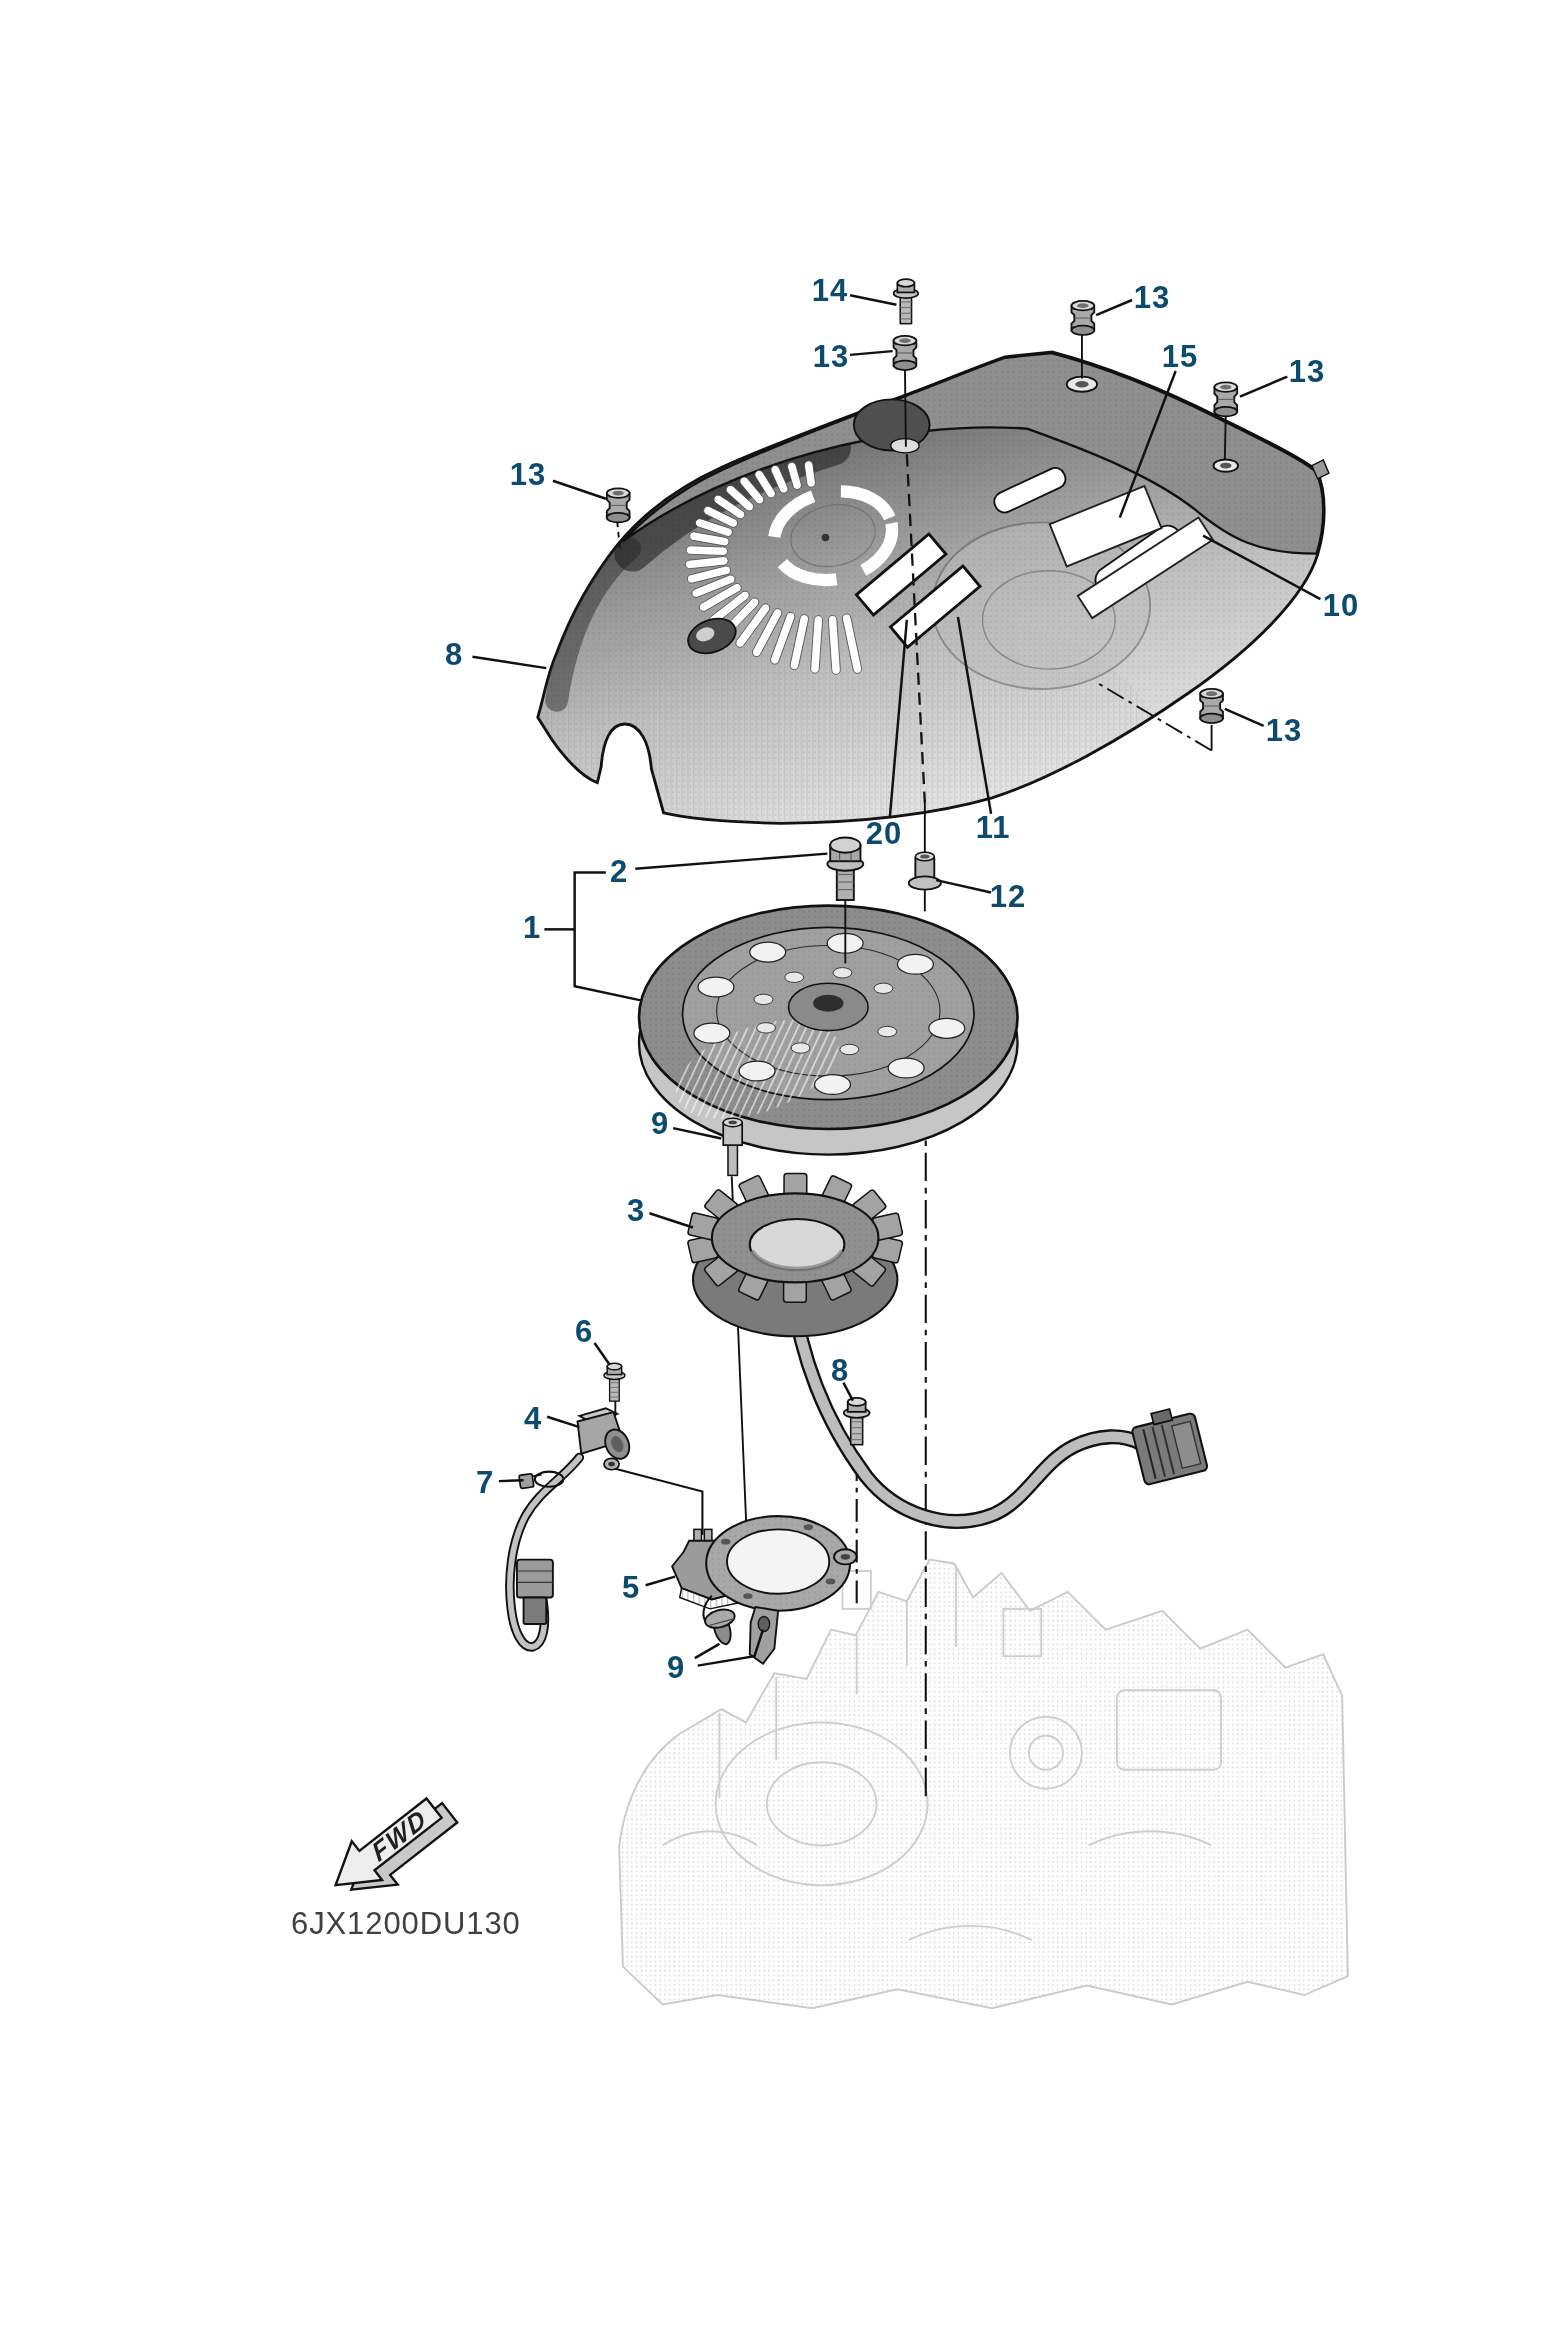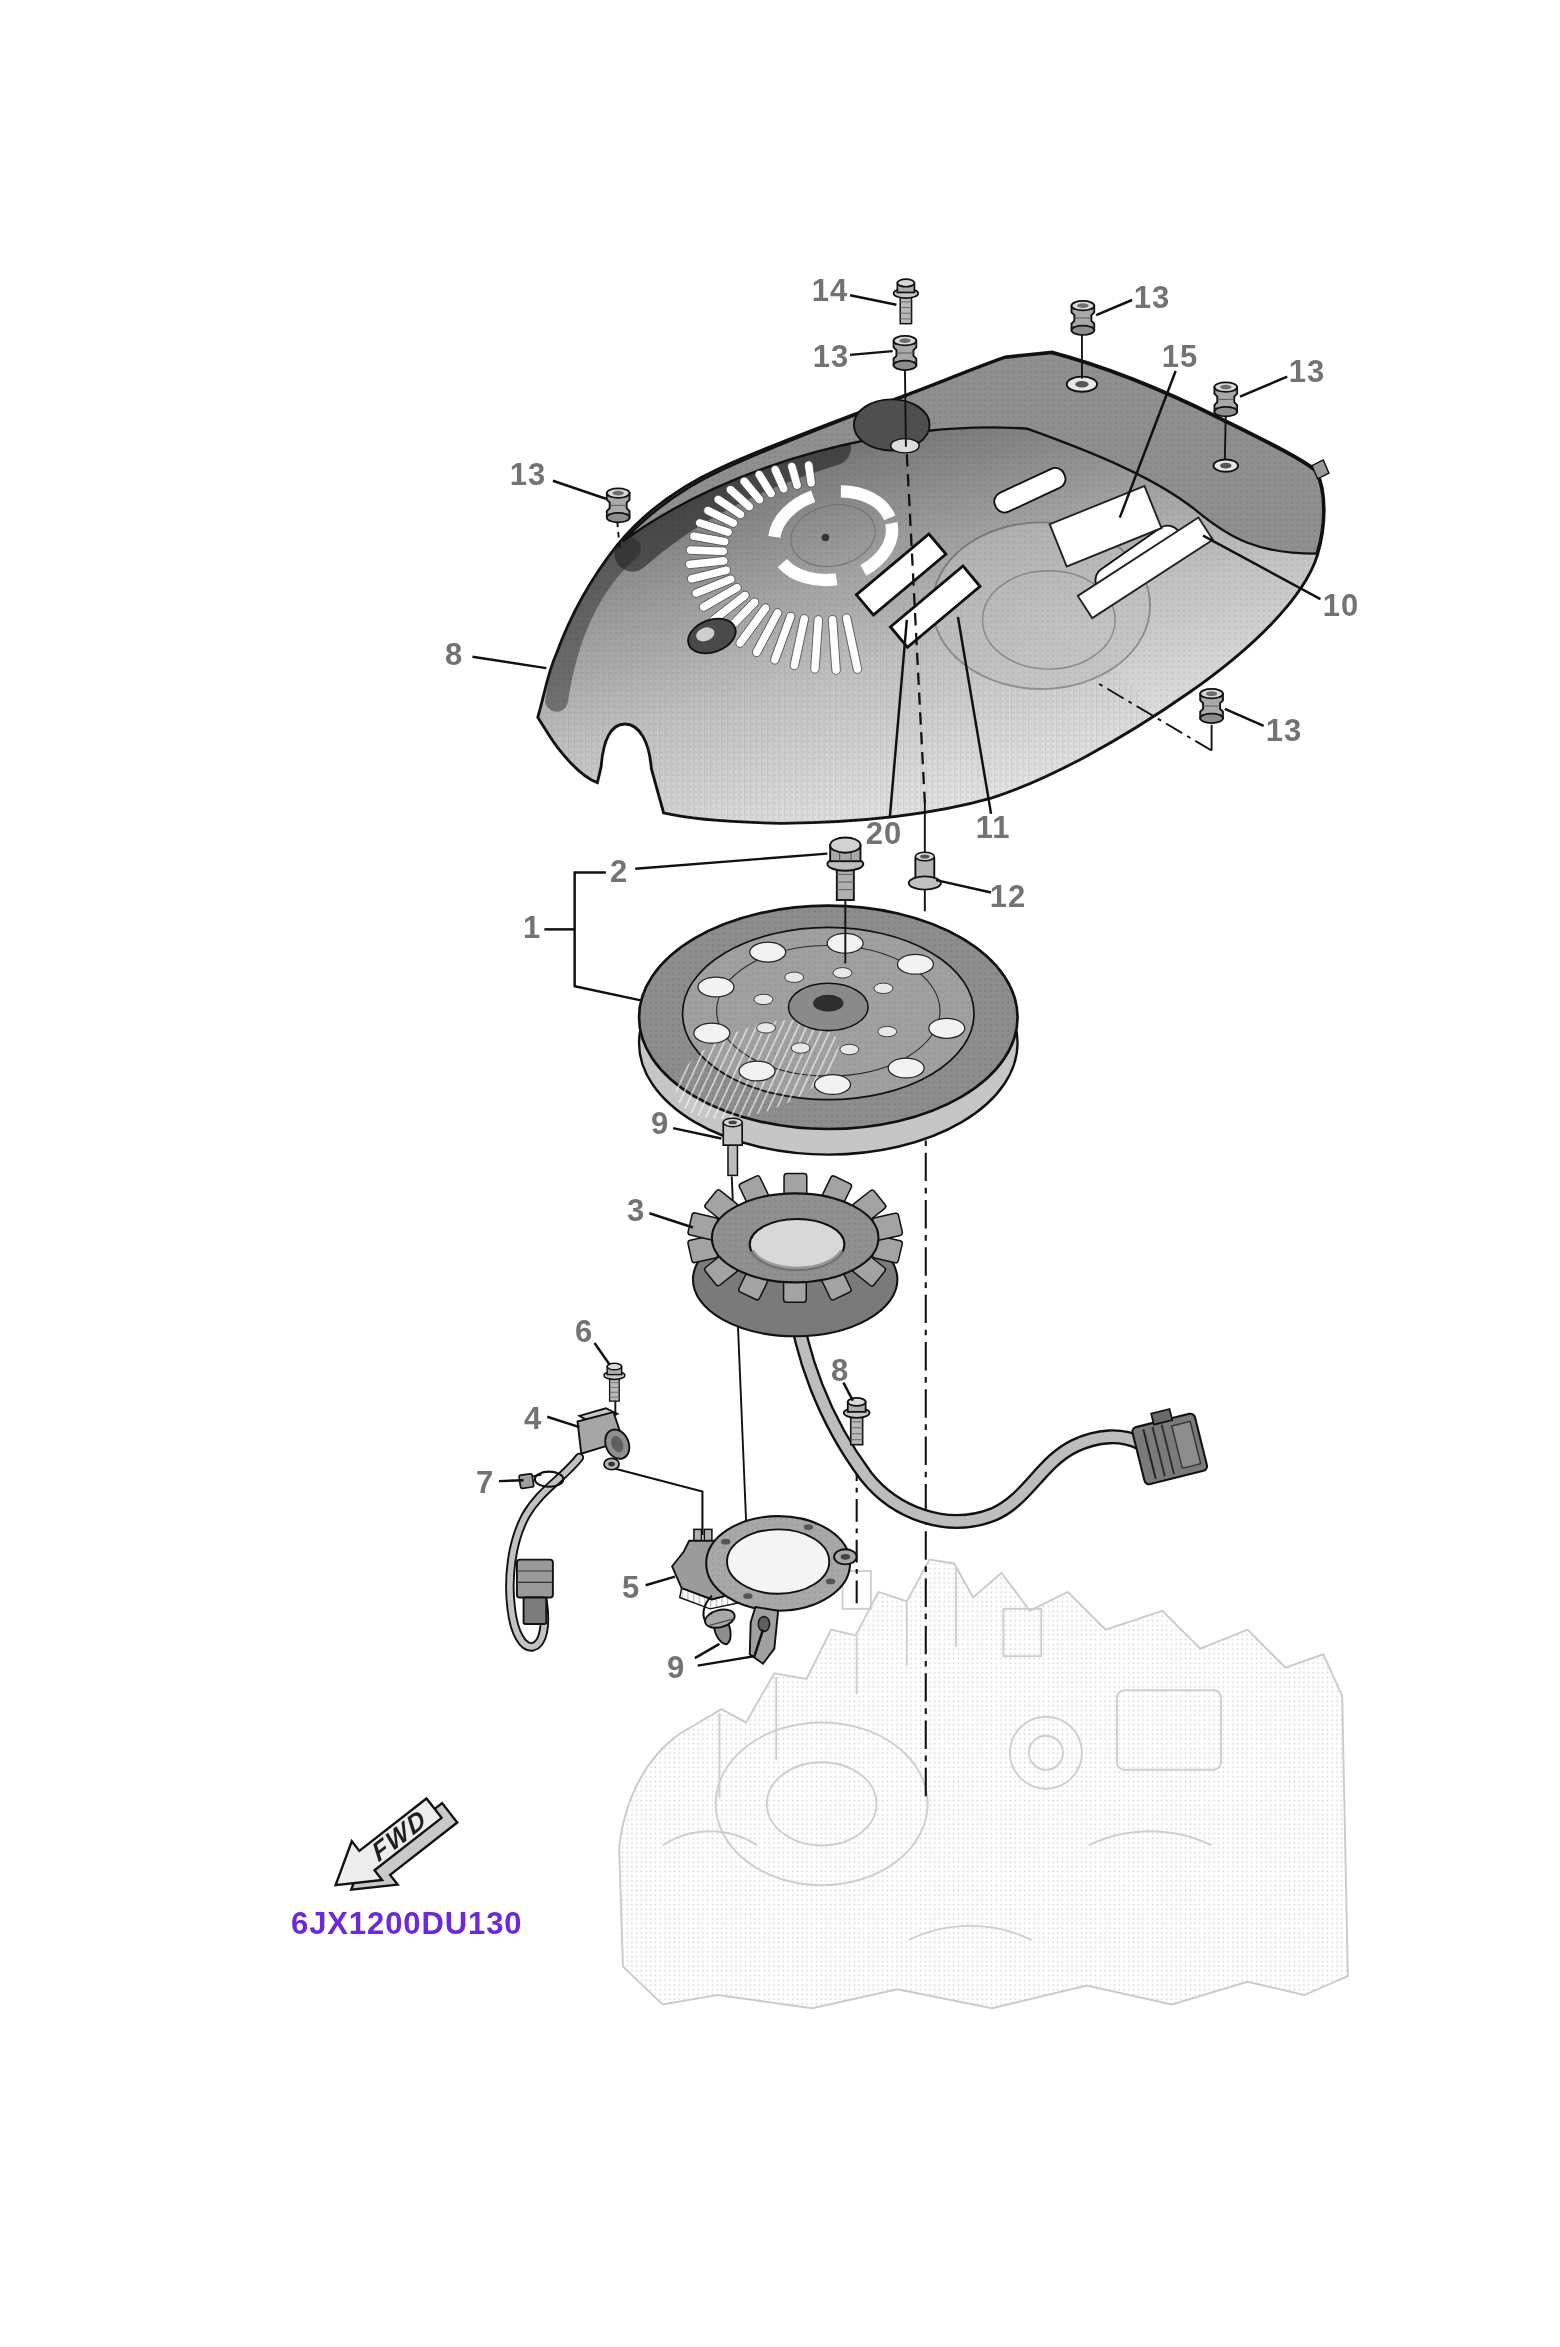--- a/index.html
+++ b/index.html
@@ -1,21 +1,21 @@
 <!DOCTYPE html>
 <html style="font-size:15px"><head>
 <meta charset="utf-8">
 <style>
   html,body{margin:0;padding:0;background:#fff;}
   .stage{position:relative;width:1561px;height:2348px;background:#ffffff;overflow:hidden;
          font-family:"Liberation Sans",sans-serif;}
   svg{display:block;position:absolute;left:0;top:0;}
   .callout{position:absolute;transform:translate(-50%,-50%);font-size:31px;font-weight:bold;
-           color:#737373;white-space:nowrap;letter-spacing:0.9px;}
-  .code{position:absolute;font-size:31px;font-weight:bold;color:#6d28d9;letter-spacing:0.9px;}
+           color:#0c4a6e;white-space:nowrap;letter-spacing:0.9px;}
+  .code{position:absolute;font-size:31px;font-weight:normal;color:#404040;letter-spacing:0.9px;}
 </style>
 </head>
 <body>
 
 <div class="stage">
 
 <svg width="1561" height="2348" viewBox="0 0 1649 2481">
   <defs>
     <pattern id="dots" width="6" height="6" patternUnits="userSpaceOnUse">
       <circle cx="3" cy="3" r="1" fill="#000" opacity="0.16"></circle>

